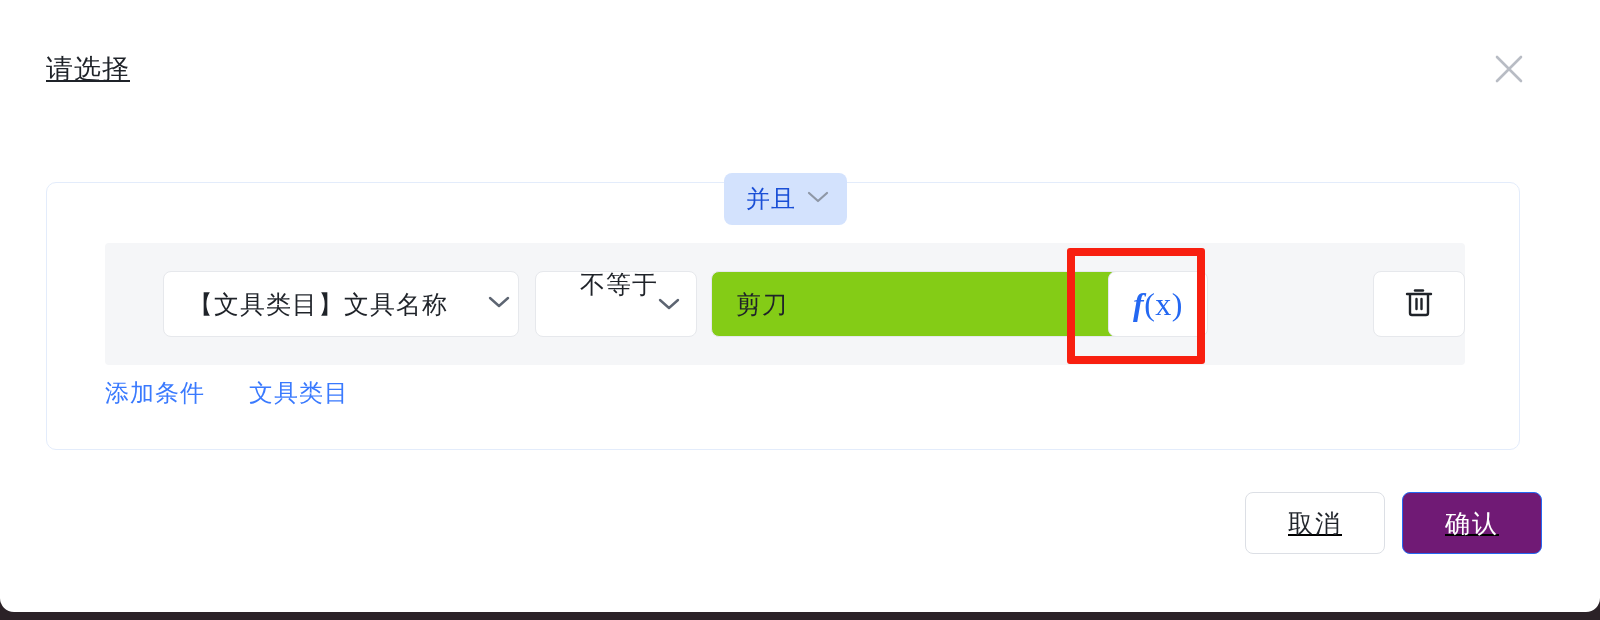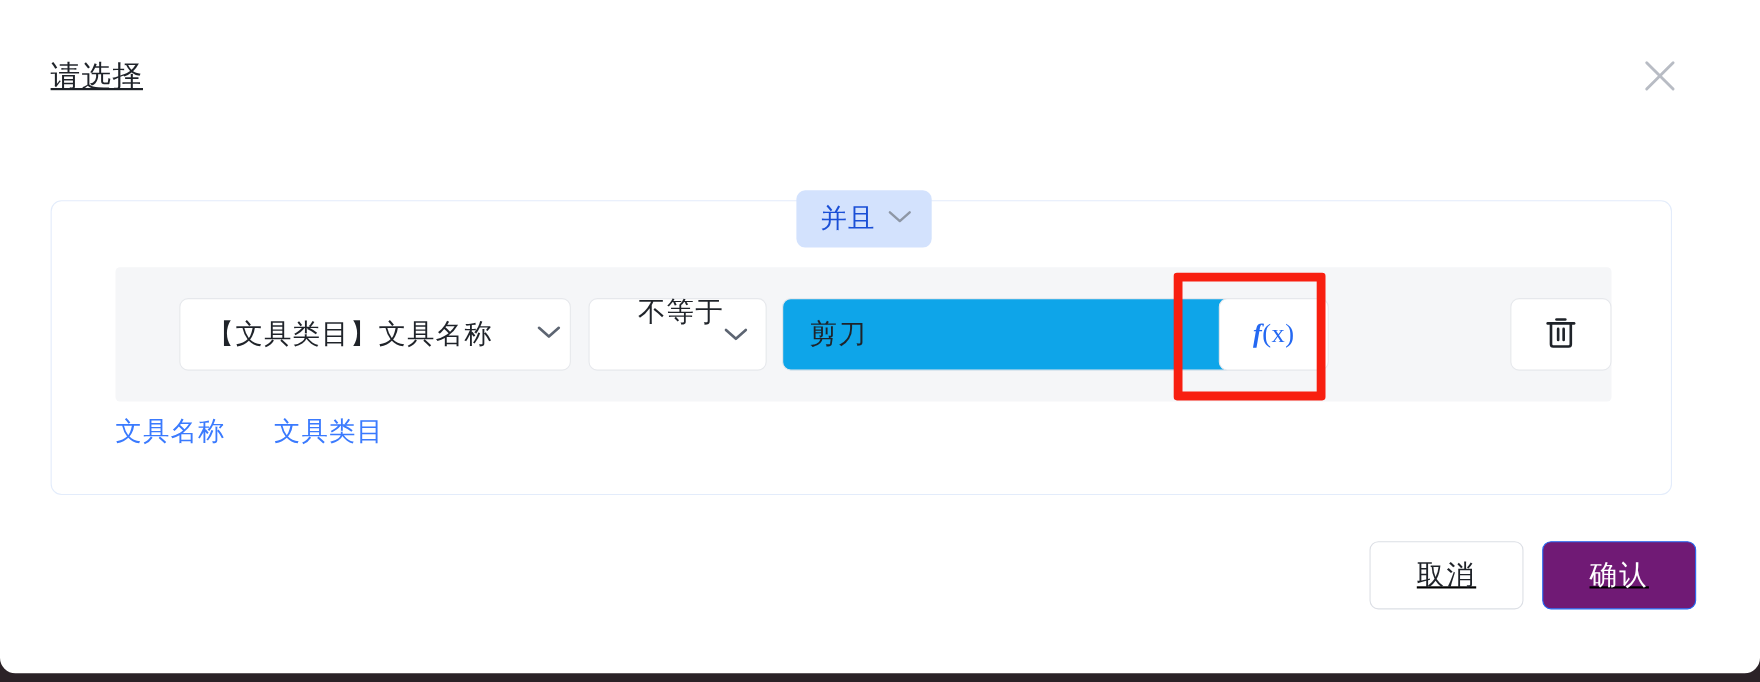--- a/index.html
+++ b/index.html
@@ -143,32 +143,32 @@
     left: 430px;
     width: 162px;
     padding: 0 16px 0 22px;
     flex-direction: column;
   }
   .value-input {
     left: 606px;
     width: 444px;
     padding: 0 20px 0 24px;
     cursor: text;
-    background: #0ea5e9;
+    background: #84cc16;
   }
   .value-input .txt { color: #1f2329; }
 
   .fx-btn {
     left: 1003px;
     width: 100px;
     justify-content: center;
     padding: 0;
   }
   .fx-btn .fx {
-    font-size: 24px;
+    font-size: 32px;
     color: #2468f2;
     letter-spacing: 0.5px;
     line-height: 1;
     font-family: "Liberation Serif", "DejaVu Serif", serif;
   }
   .fx-btn .fx i {
     font-style: italic;
     font-weight: 600;
   }
 
@@ -306,21 +306,21 @@
             <path d="M11 4.5 H19" stroke="#1f2329" stroke-width="2.4" stroke-linecap="round" fill="none"></path>
             <path d="M6 8 V27 A2 2 0 0 0 8 29 H22 A2 2 0 0 0 24 27 V8" stroke="#1f2329" stroke-width="2.4" fill="none" stroke-linejoin="round"></path>
             <path d="M12.5 13 V23 M17.5 13 V23" stroke="#1f2329" stroke-width="2.4" stroke-linecap="round" fill="none"></path>
           </svg>
         </span>
       </div>
 
     </div>
 
     <div class="add-links">
-      <span class="add-link">文具名称</span>
+      <span class="add-link">添加条件</span>
       <span class="add-link">文具类目</span>
     </div>
 
   </div>
 
   <div class="annotation-box"></div>
 
   <div class="dialog-footer">
     <div class="btn btn-cancel">取消</div>
     <div class="btn btn-confirm">确认</div>

